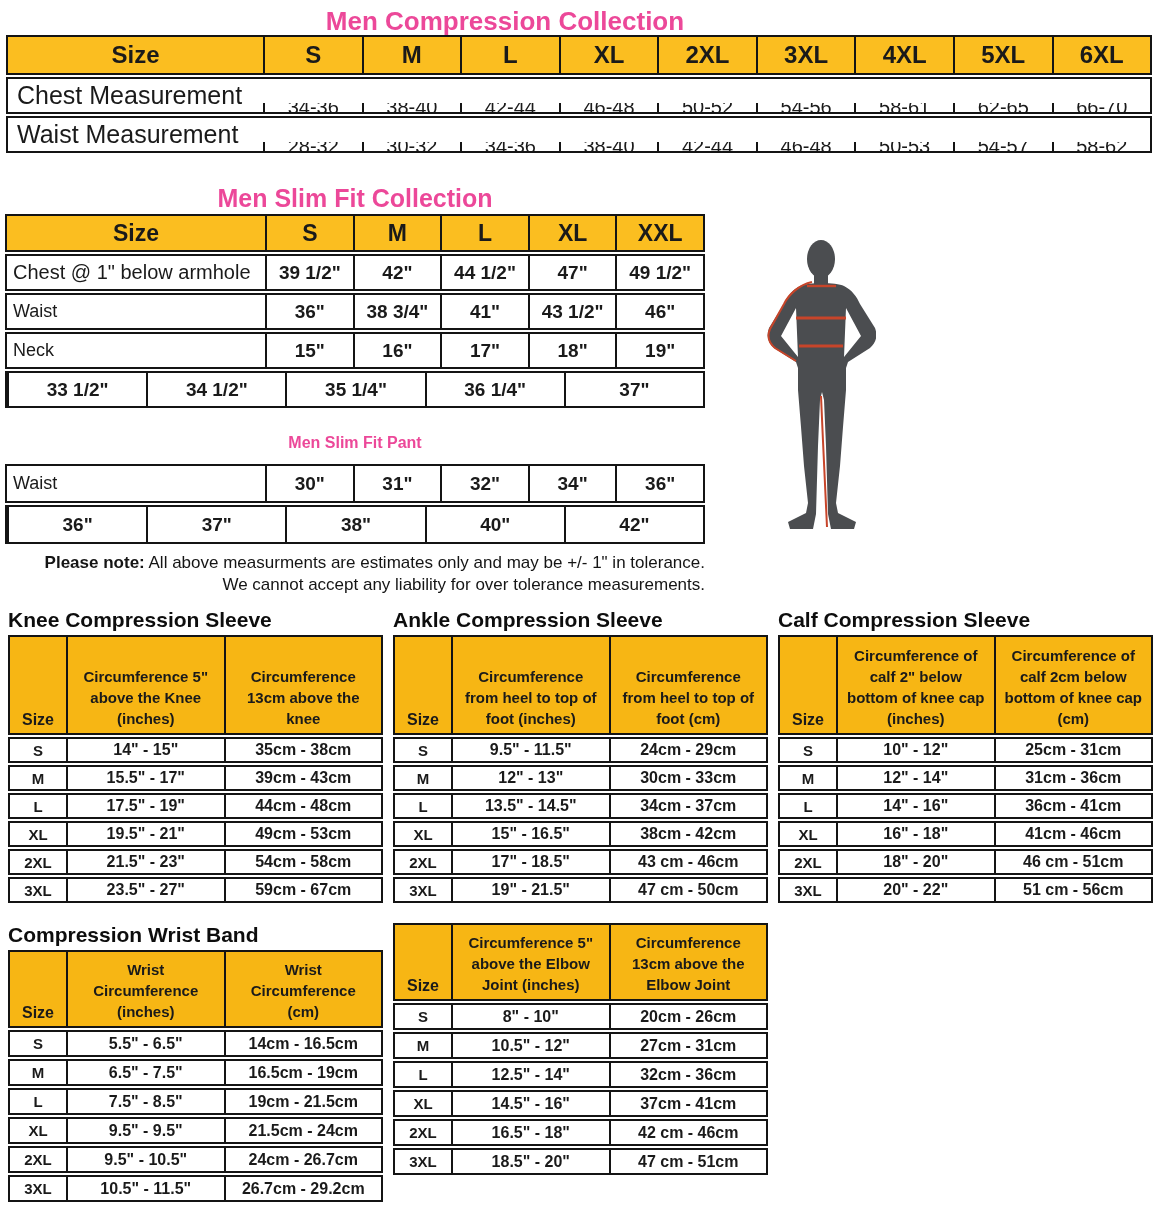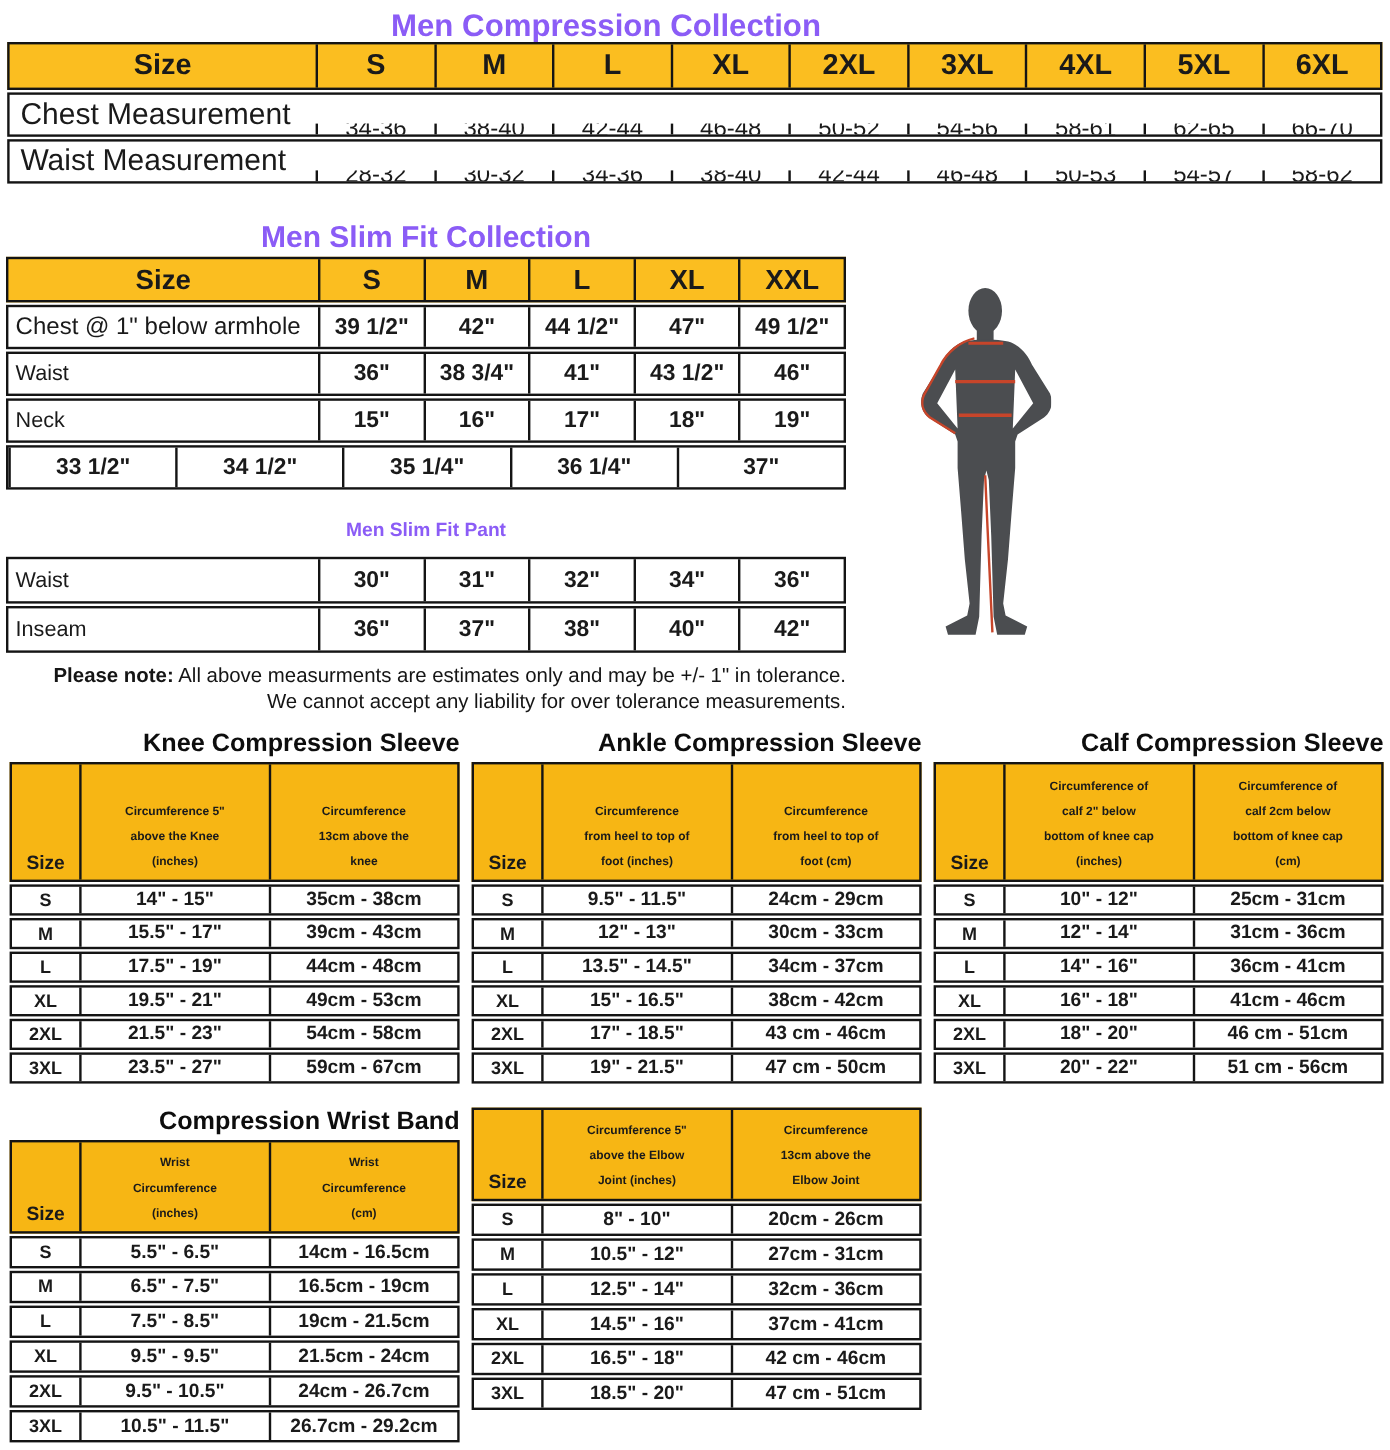--- a/index.html
+++ b/index.html
@@ -5,21 +5,21 @@
   :root{
     --yellow:#FBBE20; --yellow2:#F7B614; --bd:#141414; --txt:#1A1A1A;
     --fig-gray:#4B4D50; --fig-red:#C7452A;
   }
   *{box-sizing:border-box; margin:0; padding:0;}
   html,body{background:#fff;}
   body{
     width:1158px; height:1208px; position:relative; overflow:hidden;
     font-family:"Liberation Sans", sans-serif; color:var(--txt);
   }
-  .ttl{position:absolute; text-align:center; font-weight:bold; color:#8b5cf6;}
+  .ttl{position:absolute; text-align:center; font-weight:bold; color:#ec4899;}
   #title1{left:0; top:6px; width:1010px; font-size:26px;}
   #title2{left:5px; top:184px; width:700px; font-size:25px;}
   #title3{left:5px; top:434px; width:700px; font-size:16px;}
 
   .bigtable{position:absolute;}
   #t1{left:6px; top:35px; width:1146px;}
   #t2{left:5px; top:214px; width:700px;}
   #t3{left:5px; top:464px; width:700px;}
 
   .trow{display:flex; align-items:stretch; border:2px solid var(--bd);
@@ -47,32 +47,32 @@
   #t2 .data .lab.narrow{font-size:20px;}
   #t2 .data .val, #t3 .data .val{font-weight:bold; font-size:19px;}
 
   #note{position:absolute; left:5px; top:552px; width:700px; text-align:right;
         font-size:17px; line-height:22px; color:#151515;}
   #note b{font-weight:bold;}
 
   .tri-row{position:absolute; left:8px; top:608px; display:flex; gap:10px;}
   .duo-row{position:absolute; left:8px; top:923px; display:flex; gap:10px;}
   .sblock{width:375px;}
-  .stitle{text-align:right; font-weight:bold; font-size:21px; height:24px;
+  .stitle{text-align:left; font-weight:bold; font-size:21px; height:24px;
           margin-bottom:3px; color:#0d0d0d; white-space:nowrap;}
   .srow{display:flex; align-items:stretch; border:2px solid var(--bd);
         background:#fff; margin-bottom:2px;}
   .srow.shead{background:var(--yellow2);}
   .sc{display:flex; align-items:center; justify-content:center; overflow:hidden;}
   .sc.ssize{width:56px;}
   .sc.sval{flex:1; border-left:2px solid var(--bd); font-weight:bold;}
   .shead .sc{align-items:flex-end; padding-bottom:4px; font-weight:bold;
              text-align:center; white-space:pre-line;}
   .shead .ssize{font-size:16px;}
-  .shead .sval{font-size:10px; line-height:21px;}
+  .shead .sval{font-size:15px; line-height:21px;}
   .tri-row .srow.shead{height:100px;}
   .tri-row .srow.sdata{height:26px;}
   .duo-row .srow.shead{height:78px;}
   .duo-row .srow.sdata{height:27px;}
   .sdata .ssize{font-weight:bold; font-size:15px;}
   .sdata .sval{font-size:16px;}
 
   #figure{position:absolute; left:766px; top:240px; width:110px; height:294px;}
 </style>
 </head>
@@ -165,21 +165,20 @@
 <div id="t3" class="bigtable">
     <div class="trow data">
       <div class="c lab">Waist</div>
       <div class="c val">30"</div>
       <div class="c val">31"</div>
       <div class="c val">32"</div>
       <div class="c val">34"</div>
       <div class="c val">36"</div>
     </div>
     <div class="trow data">
-      <div class="c lab">Inseam</div>
       <div class="c val">36"</div>
       <div class="c val">37"</div>
       <div class="c val">38"</div>
       <div class="c val">40"</div>
       <div class="c val">42"</div>
     </div>
   </div>
 
 <div id="note">
   <div><b>Please note:</b><span> All above measurments are estimates only and may be +/- 1" in tolerance.</span></div>

